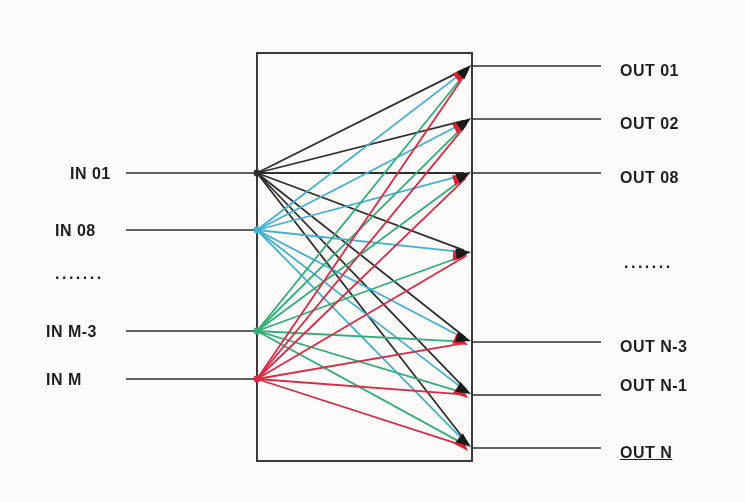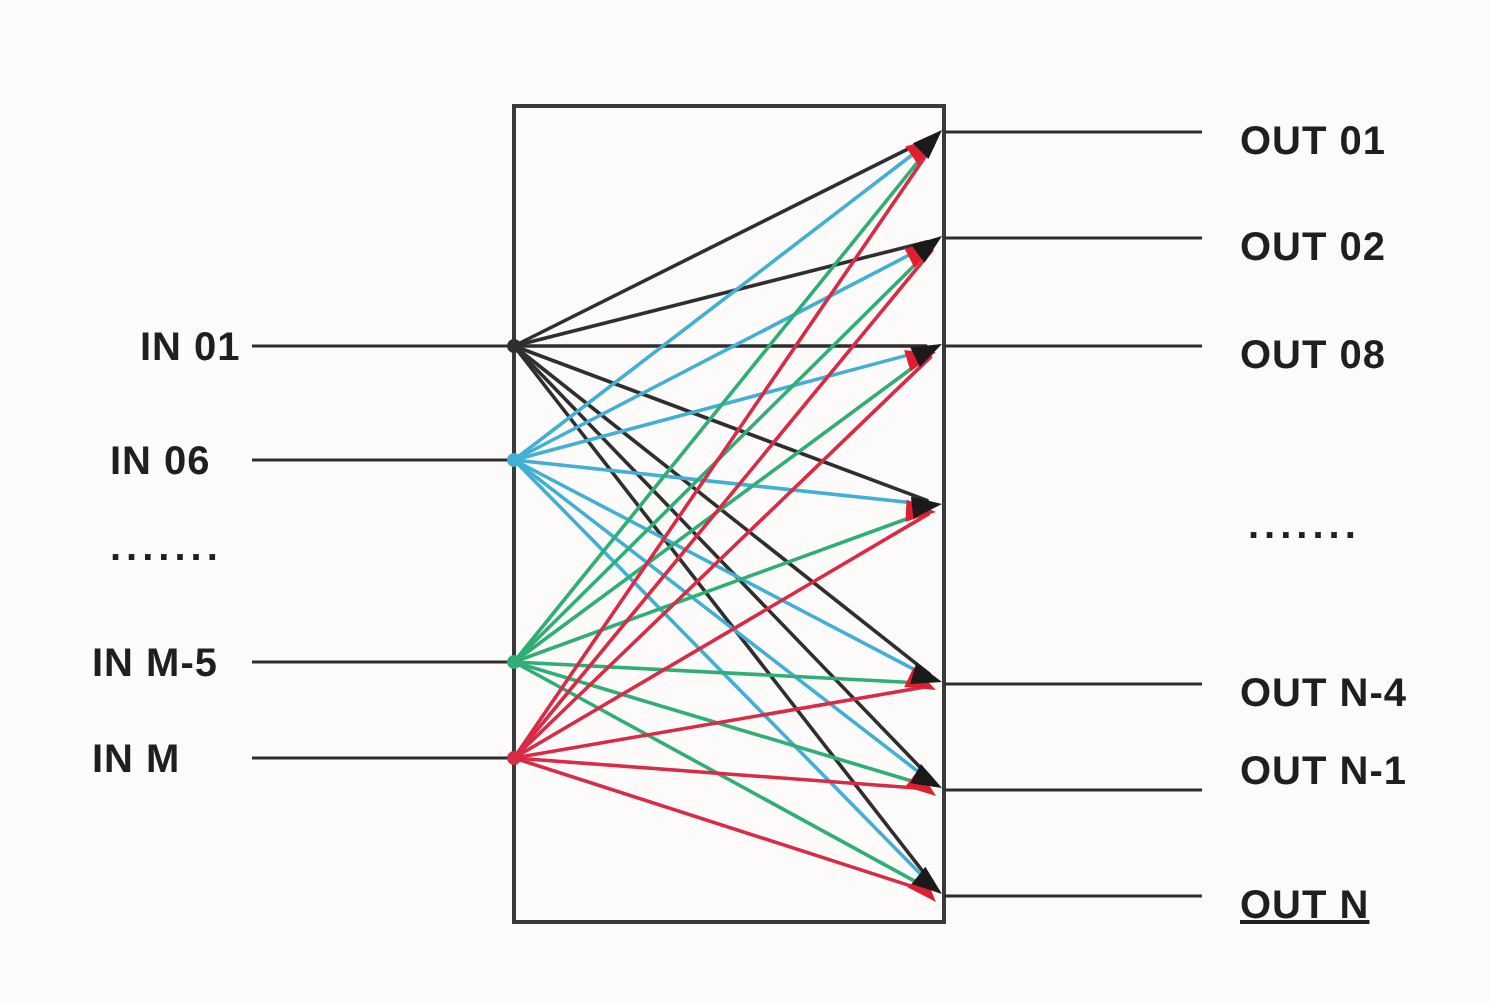--- a/index.html
+++ b/index.html
@@ -6,21 +6,21 @@
   .stage{
     position:relative;
     width:745px;height:502px;
     background:#fcfbf9;
     font-family:"Liberation Sans", sans-serif;
     overflow:hidden;
   }
   .lbl{
     position:absolute;
     font-weight:bold;
-    font-size:20px;
+    font-size:16px;
     line-height:20px;
     letter-spacing:0.5px;
     color:#1f1f1f;
     white-space:nowrap;
     user-select:none;
   }
   .lbl.dots{letter-spacing:2.5px;}
   svg{position:absolute;left:0;top:0;}
 </style>
 </head>
@@ -82,25 +82,25 @@
       <path d="M0 0 L-15 -5.5 L-15 5.5 Z" transform="translate(471 394) rotate(28.666705504749284)" fill="#1a1a1a"></path>
       <path d="M0 0 L-15 -5.5 L-15 5.5 Z" transform="translate(468 451) rotate(47.463366351202936)" fill="#df1f30"></path>
       <path d="M0 0 L-15 -5.5 L-15 5.5 Z" transform="translate(471 447) rotate(38.463366351202936)" fill="#1a1a1a"></path>
       <circle cx="257" cy="173" r="3.5" fill="#2f2f2f"></circle>
       <circle cx="257" cy="230" r="3.5" fill="#42b0d5"></circle>
       <circle cx="257" cy="331" r="3.5" fill="#2fae76"></circle>
       <circle cx="257" cy="379" r="3.5" fill="#d92b45"></circle>
     </svg>
 
   <div class="lbl" style="left:55px;top:164px;margin-left:15px;">IN 01</div>
-  <div class="lbl" style="left:55px;top:221px;">IN 06</div>
+  <div class="lbl" style="left:55px;top:221px;">IN 08</div>
   <div class="lbl dots" style="left:55px;top:264px;">.......</div>
-  <div class="lbl" style="left:46px;top:322px;">IN M-5</div>
+  <div class="lbl" style="left:46px;top:322px;">IN M-3</div>
   <div class="lbl" style="left:46px;top:370px;">IN M</div>
 
   <div class="lbl" style="left:620px;top:61px;">OUT 01</div>
   <div class="lbl" style="left:620px;top:114px;">OUT 02</div>
   <div class="lbl" style="left:620px;top:168px;">OUT 08</div>
   <div class="lbl dots" style="left:624px;top:253px;">.......</div>
-  <div class="lbl" style="left:620px;top:337px;">OUT N-4</div>
+  <div class="lbl" style="left:620px;top:337px;">OUT N-3</div>
   <div class="lbl" style="left:620px;top:376px;">OUT N-1</div>
   <div class="lbl" style="left:620px;top:443px;text-decoration:underline;">OUT N</div>
 </div>
 
 </body></html>

